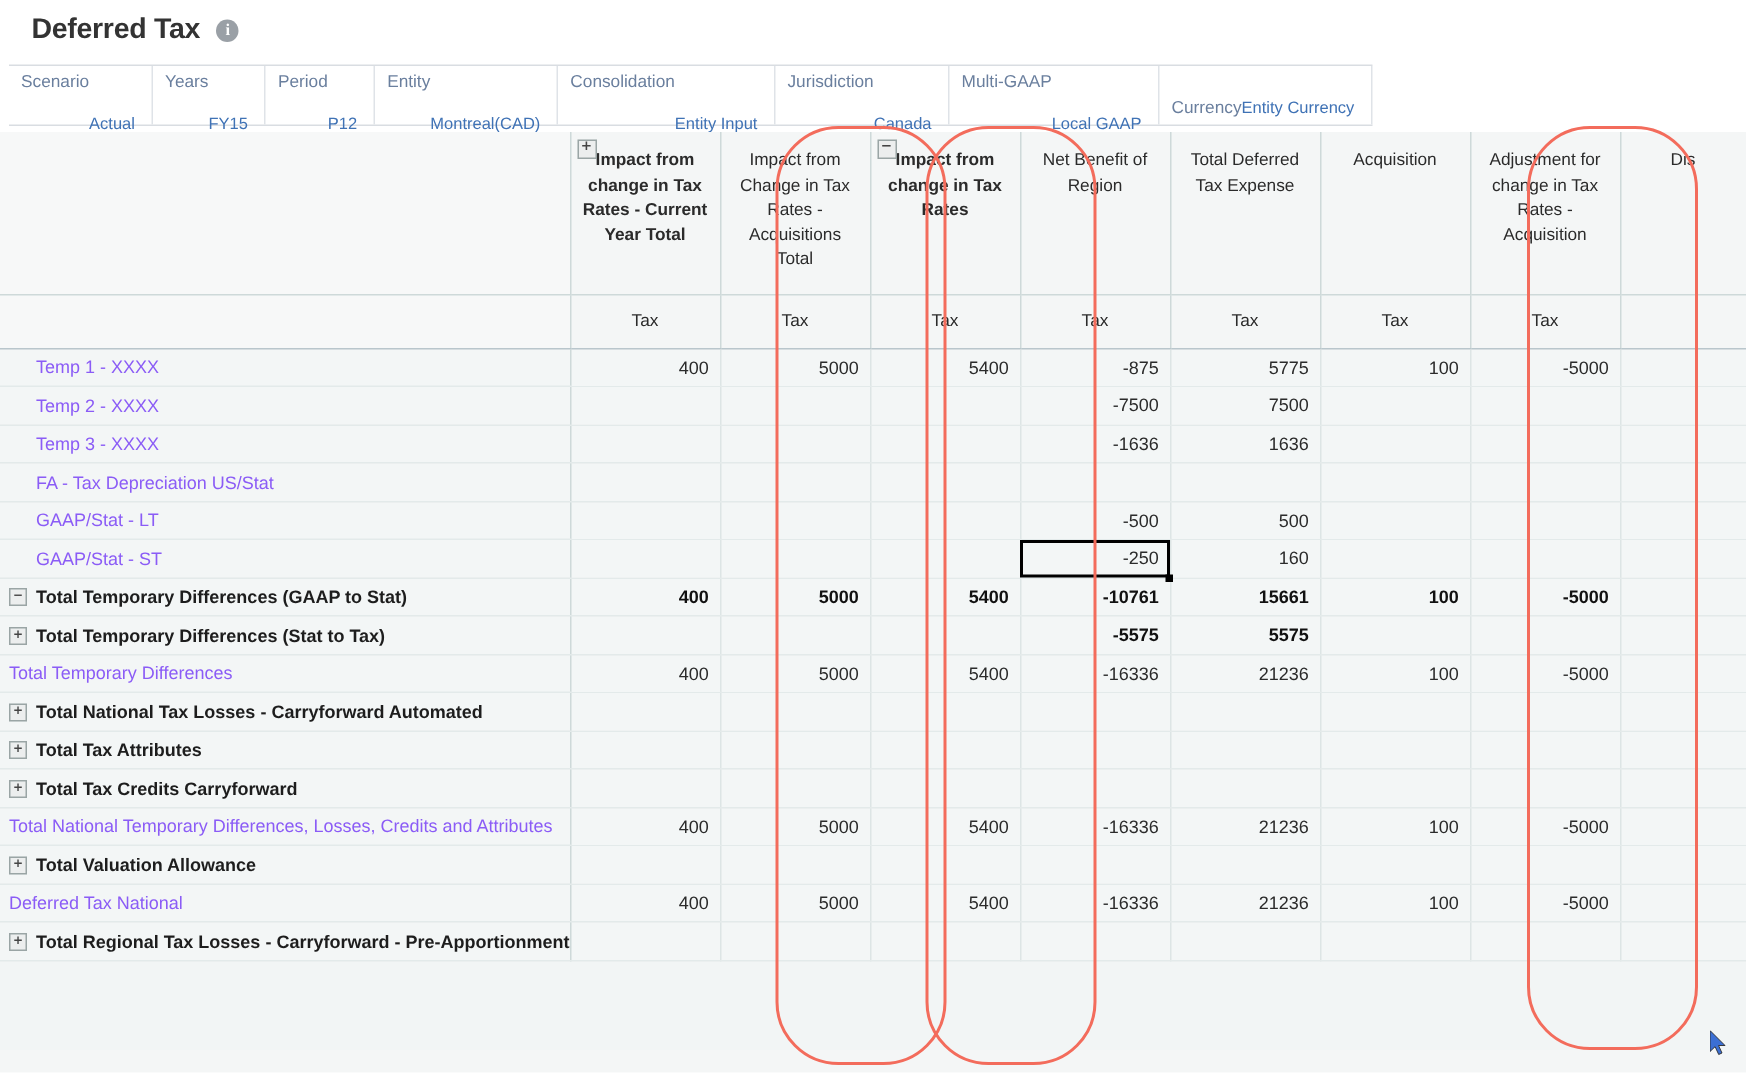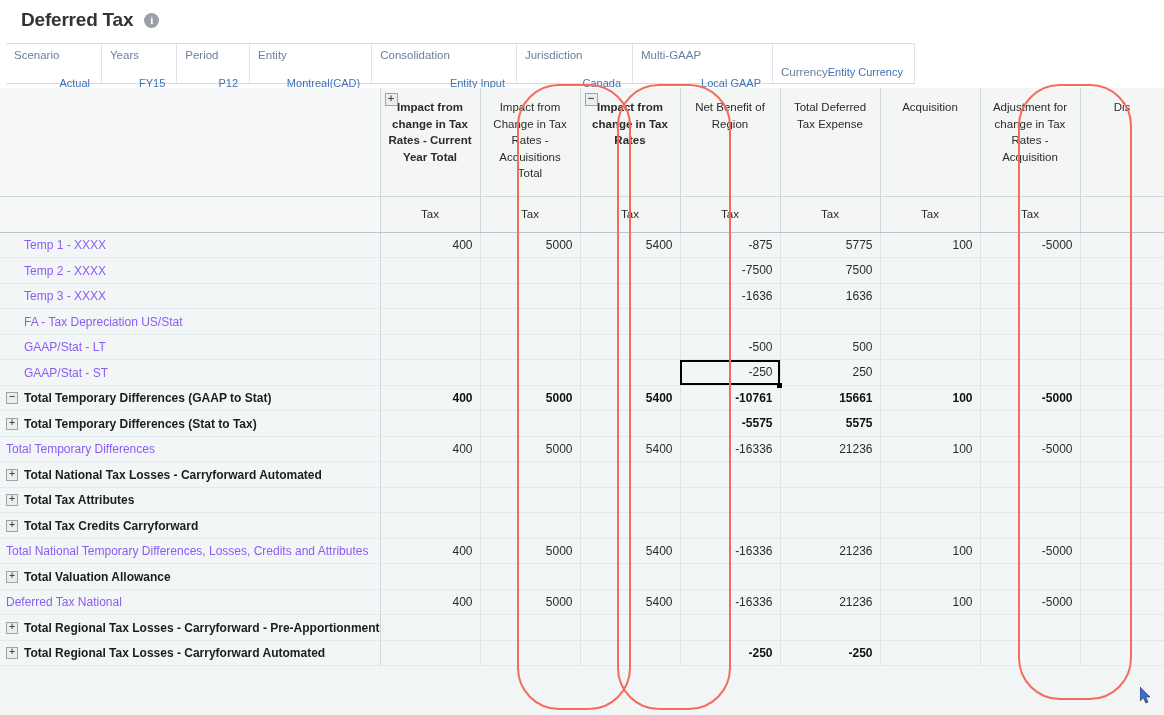--- a/index.html
+++ b/index.html
@@ -383,21 +383,21 @@
             <td class="datacell"></td>
             <td class="datacell"></td>
             <td class="datacell"></td>
           </tr>
           <tr class="">
             <td class="rowlabel indent"><span class="row-label-text">GAAP/Stat - ST</span></td>
             <td class="datacell"></td>
             <td class="datacell"></td>
             <td class="datacell"></td>
             <td class="datacell selected">-250<span class="fill-handle"></span></td>
-            <td class="datacell">250</td>
+            <td class="datacell">160</td>
             <td class="datacell"></td>
             <td class="datacell"></td>
             <td class="datacell"></td>
           </tr>
           <tr class="">
             <td class="rowlabel bold"><span class="row-toggle">−</span><span class="row-label-text">Total Temporary Differences (GAAP to Stat)</span></td>
             <td class="datacell bold">400</td>
             <td class="datacell bold">5000</td>
             <td class="datacell bold">5400</td>
             <td class="datacell bold">-10761</td>
@@ -498,31 +498,20 @@
             <td class="rowlabel bold"><span class="row-toggle">+</span><span class="row-label-text">Total Regional Tax Losses - Carryforward - Pre-Apportionment</span></td>
             <td class="datacell bold"></td>
             <td class="datacell bold"></td>
             <td class="datacell bold"></td>
             <td class="datacell bold"></td>
             <td class="datacell bold"></td>
             <td class="datacell bold"></td>
             <td class="datacell bold"></td>
             <td class="datacell bold"></td>
           </tr>
-          <tr class="">
-            <td class="rowlabel bold"><span class="row-toggle">+</span><span class="row-label-text">Total Regional Tax Losses - Carryforward Automated</span></td>
-            <td class="datacell bold"></td>
-            <td class="datacell bold"></td>
-            <td class="datacell bold"></td>
-            <td class="datacell bold">-250</td>
-            <td class="datacell bold">-250</td>
-            <td class="datacell bold"></td>
-            <td class="datacell bold"></td>
-            <td class="datacell bold"></td>
-          </tr>
         </tbody>
     </table>
   </div>
 
   <div class="bottom-strip"></div>
 
   <div class="oval" style="left:517px; top:84px; width:110px; height:622px;"></div>
   <div class="oval" style="left:617px; top:84px; width:110px; height:622px;"></div>
   <div class="oval" style="left:1018px; top:84px; width:110px; height:612px;"></div>
 

